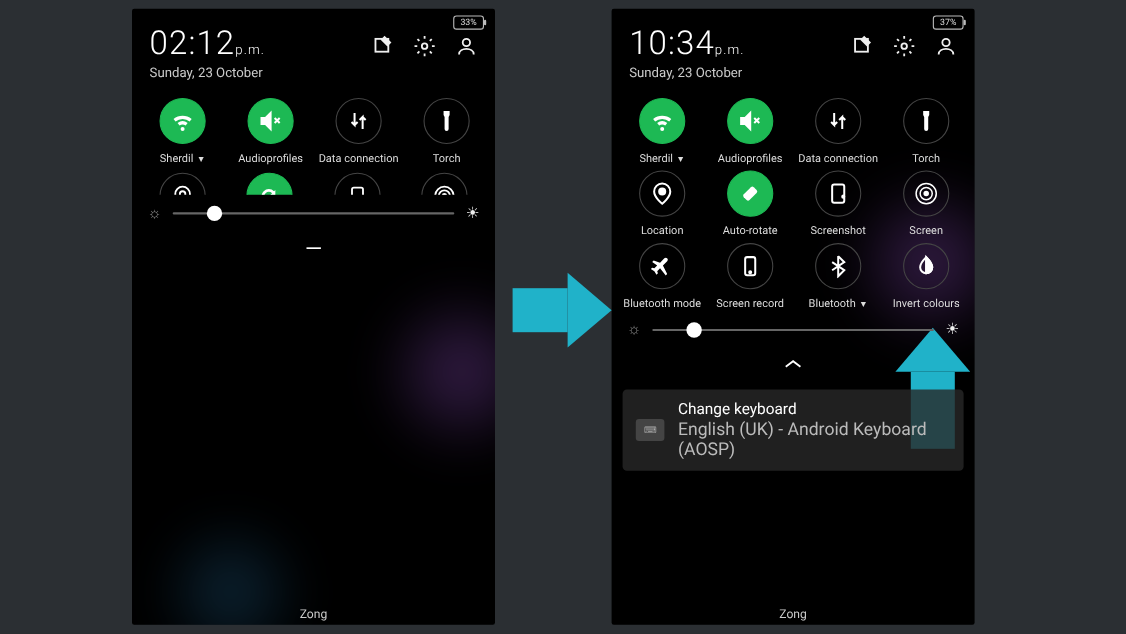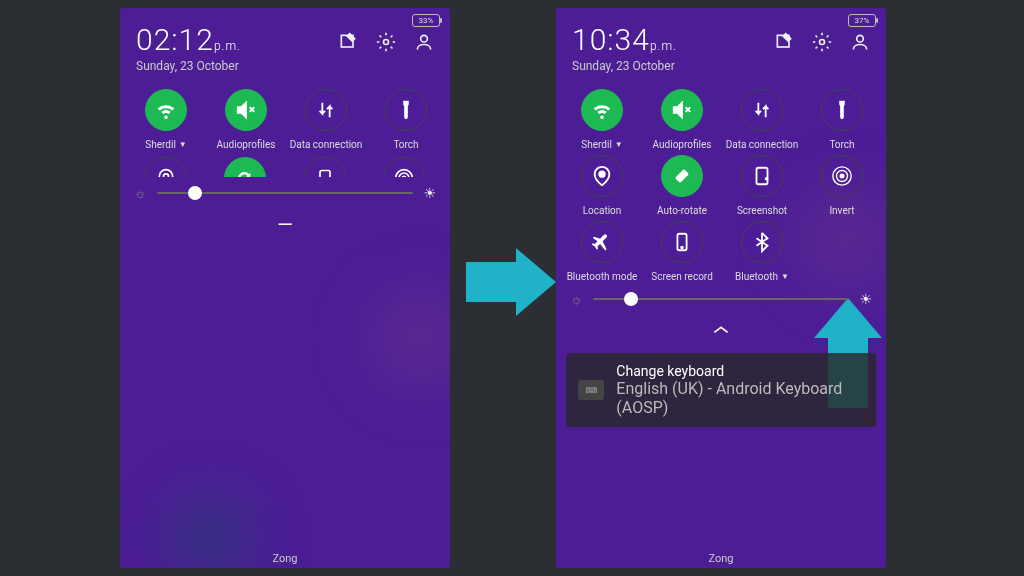--- a/index.html
+++ b/index.html
@@ -1,18 +1,18 @@
 <!DOCTYPE html>
 <html><head>
 <meta charset="utf-8">
 <style>
   * { box-sizing: border-box; margin: 0; padding: 0; }
   html, body { width: 1024px; height: 576px; background: #2b2f33; font-family: -apple-system, Roboto, sans-serif; overflow: hidden; }
   .stage { position: relative; width: 1024px; height: 576px; }
-  .phone { position: absolute; width: 330px; height: 560px; top: 8px; background: #4c1d95; border-radius: 2px; color: #fff; overflow: hidden; }
+  .phone { position: absolute; width: 330px; height: 560px; top: 8px; background: #000000; border-radius: 2px; color: #fff; overflow: hidden; }
   .phone.left { left: 120px; }
   .phone.right { left: 556px; }
   .glow { position: absolute; border-radius: 50%; filter: blur(22px); opacity: 0.55; }
   .glow.purple { background: radial-gradient(circle, #6a3b8f 0%, transparent 70%); }
   .glow.blue { background: radial-gradient(circle, #1a4a6a 0%, transparent 70%); }
   .statusbar { position: absolute; top: 6px; right: 10px; }
   .battery { border: 1px solid #bbb; border-radius: 3px; width: 28px; height: 13px; display: flex; align-items: center; justify-content: center; font-size: 8px; color: #ddd; position: relative; }
   .battery::after { content:""; position:absolute; right:-3px; top:3px; width:2px; height:5px; background:#bbb; border-radius:1px; }
   .header { padding: 14px 16px 8px 16px; display: flex; align-items: flex-start; }
   .clock { flex: 1; }
@@ -282,21 +282,21 @@
         </div>
         <div class="tile">
           <div class="circle">
             <svg viewBox="0 0 24 24" fill="none" stroke="#fff" stroke-width="1.5">
               <circle cx="12" cy="12" r="2" fill="#fff"></circle>
               <circle cx="12" cy="12" r="6"></circle>
               <circle cx="12" cy="12" r="10"></circle>
             </svg>
           </div>
           <div class="label">
-            <span>Invert</span>
+            <span>Screen</span>
           </div>
         </div>
         <div class="tile">
           <div class="circle">
             <svg viewBox="0 0 24 24" fill="#fff">
               <path d="M21 14l-9-3V5a2 2 0 10-4 0v6l-6 3v2l6-1v4l-2 1v2l4-1 4 1v-2l-2-1v-4l9 1v-2z" transform="rotate(45 12 12)"></path>
             </svg>
           </div>
           <div class="label">
             <span>Bluetooth mode</span>
@@ -315,20 +315,32 @@
         </div>
         <div class="tile">
           <div class="circle">
             <svg viewBox="0 0 24 24" fill="none" stroke="#fff" stroke-width="2">
               <path d="M12 2v20l6-6-12-8m0 8l12-8-6-6"></path>
             </svg>
           </div>
           <div class="label">
             <span>Bluetooth</span>
             <span class="caret">▼</span>
+          </div>
+        </div>
+        <div class="tile">
+          <div class="circle">
+            <svg viewBox="0 0 24 24" fill="none" stroke="#fff" stroke-width="2">
+              <path d="M12 3c4 4 6 7 6 10a6 6 0 11-12 0c0-3 2-6 6-10z"></path>
+              <path d="M12 3v16" fill="#fff"></path>
+              <path d="M12 3c4 4 6 7 6 10a6 6 0 01-6 6V3z" fill="#fff"></path>
+            </svg>
+          </div>
+          <div class="label">
+            <span>Invert colours</span>
           </div>
         </div>
       </div>
     <div class="slider-row">
       <span class="sun">☼</span>
       <div class="track">
           <div class="thumb" style="left:12%"></div>
         </div>
       <span class="sun bright">☀</span>
     </div>

